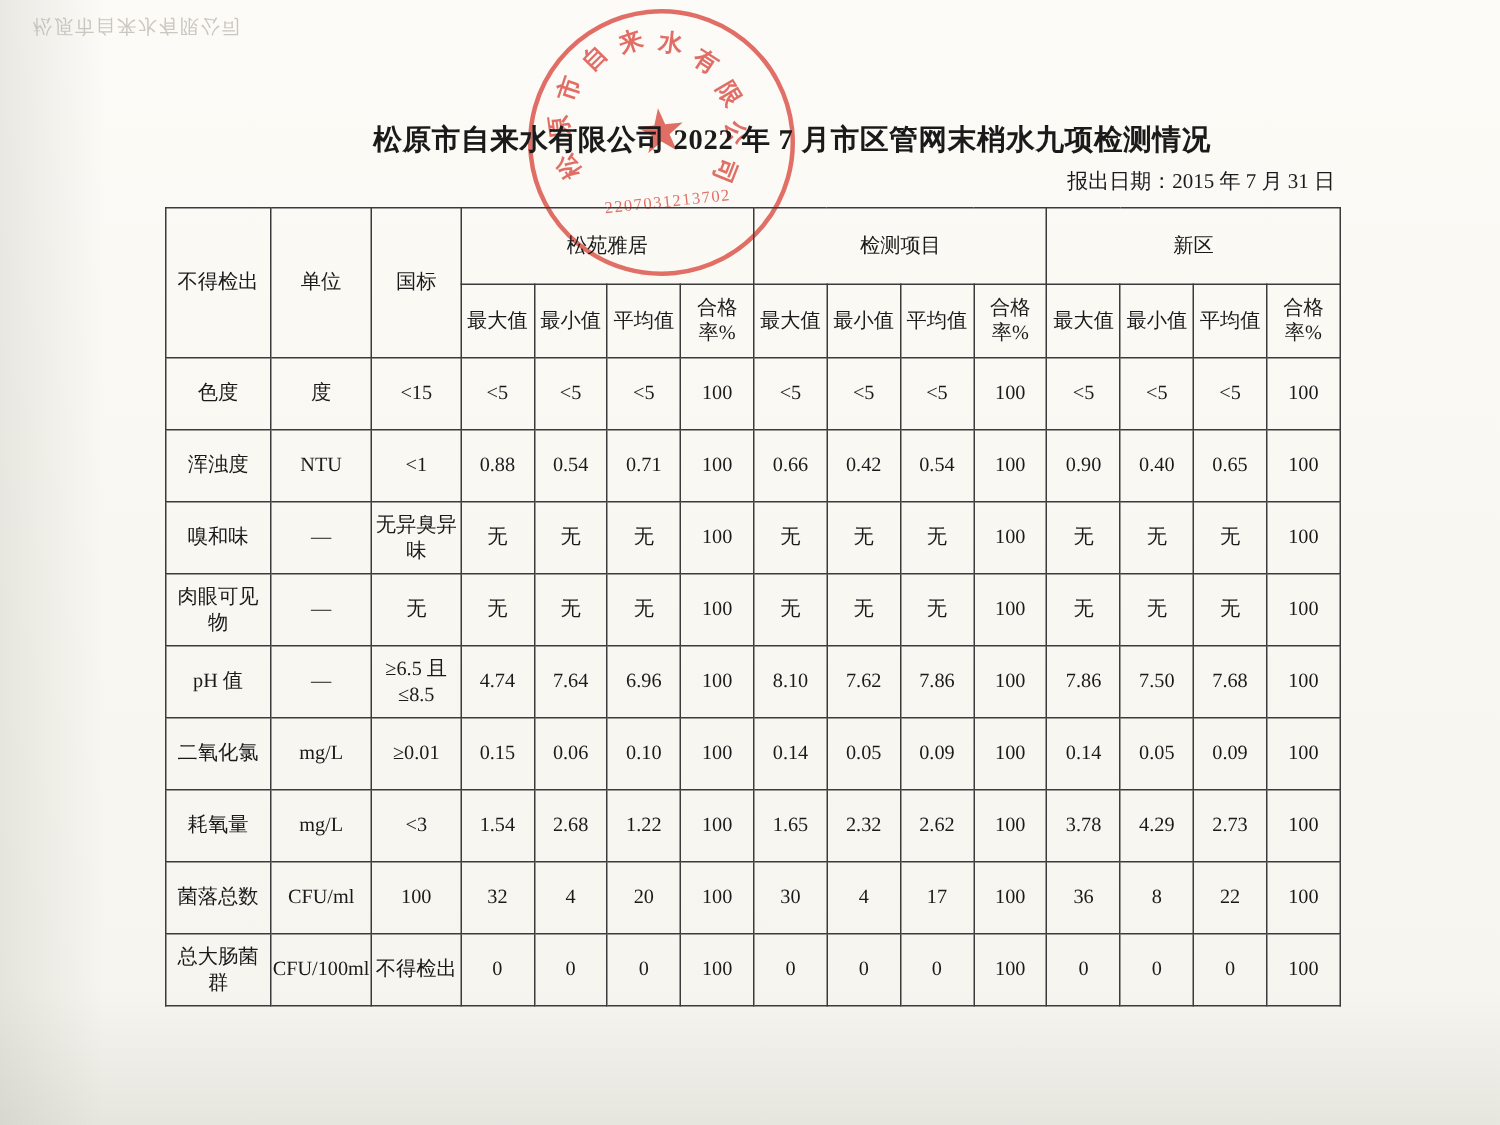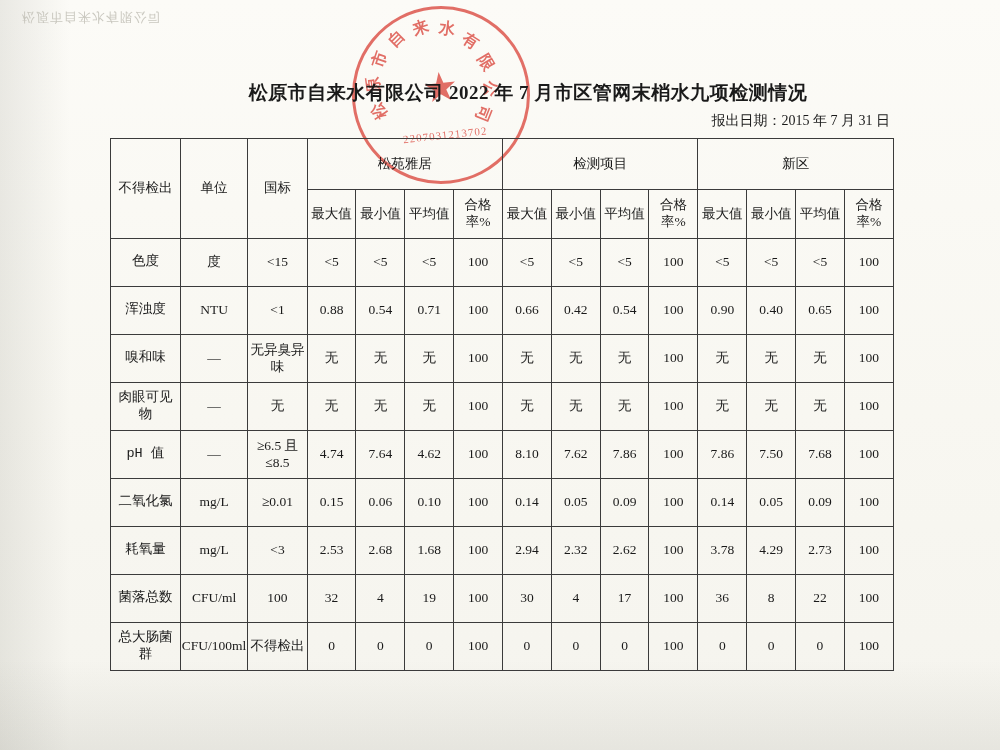--- a/index.html
+++ b/index.html
@@ -116,21 +116,21 @@
     line-height: 1.25;
   }
   table.report thead th {
     font-weight: normal;
   }
   .col-item { width: 74px; }
   .col-unit { width: 58px; }
   .col-std  { width: 60px; }
   .cell-val { width: 49px; }
   .cell-rate { width: 49px; font-size: 12.5px; }
-  .rowlabel { font-size: 13.5px; font-family: Liberation Mono, monospace; }
+  .rowlabel { font-size: 13.5px; }
   .hdr-group { font-size: 14px; }
   .tall { height: 48px; }
   .th-sub { height: 44px; font-size: 13px; }
   .th-main { height: 46px; }
   .small-wrap { font-size: 13px; }
 </style>
 </head>
 <body>
 
 <div class="page">
@@ -252,21 +252,21 @@
           <td class="cell-val">无</td>
           <td class="cell-val">无</td>
           <td class="cell-rate">100</td>
         </tr>
         <tr class="tall">
           <td class="rowlabel">pH 值</td>
           <td class="small-wrap">—</td>
           <td class="small-wrap">≥6.5 且≤8.5</td>
           <td class="cell-val">4.74</td>
           <td class="cell-val">7.64</td>
-          <td class="cell-val">4.62</td>
+          <td class="cell-val">6.96</td>
           <td class="cell-rate">100</td>
           <td class="cell-val">8.10</td>
           <td class="cell-val">7.62</td>
           <td class="cell-val">7.86</td>
           <td class="cell-rate">100</td>
           <td class="cell-val">7.86</td>
           <td class="cell-val">7.50</td>
           <td class="cell-val">7.68</td>
           <td class="cell-rate">100</td>
         </tr>
@@ -284,40 +284,40 @@
           <td class="cell-rate">100</td>
           <td class="cell-val">0.14</td>
           <td class="cell-val">0.05</td>
           <td class="cell-val">0.09</td>
           <td class="cell-rate">100</td>
         </tr>
         <tr class="tall">
           <td class="rowlabel">耗氧量</td>
           <td class="small-wrap">mg/L</td>
           <td class="small-wrap">&lt;3</td>
-          <td class="cell-val">2.53</td>
+          <td class="cell-val">1.54</td>
           <td class="cell-val">2.68</td>
-          <td class="cell-val">1.68</td>
-          <td class="cell-rate">100</td>
-          <td class="cell-val">2.94</td>
+          <td class="cell-val">1.22</td>
+          <td class="cell-rate">100</td>
+          <td class="cell-val">1.65</td>
           <td class="cell-val">2.32</td>
           <td class="cell-val">2.62</td>
           <td class="cell-rate">100</td>
           <td class="cell-val">3.78</td>
           <td class="cell-val">4.29</td>
           <td class="cell-val">2.73</td>
           <td class="cell-rate">100</td>
         </tr>
         <tr class="tall">
           <td class="rowlabel">菌落总数</td>
           <td class="small-wrap">CFU/ml</td>
           <td class="small-wrap">100</td>
           <td class="cell-val">32</td>
           <td class="cell-val">4</td>
-          <td class="cell-val">19</td>
+          <td class="cell-val">20</td>
           <td class="cell-rate">100</td>
           <td class="cell-val">30</td>
           <td class="cell-val">4</td>
           <td class="cell-val">17</td>
           <td class="cell-rate">100</td>
           <td class="cell-val">36</td>
           <td class="cell-val">8</td>
           <td class="cell-val">22</td>
           <td class="cell-rate">100</td>
         </tr>

